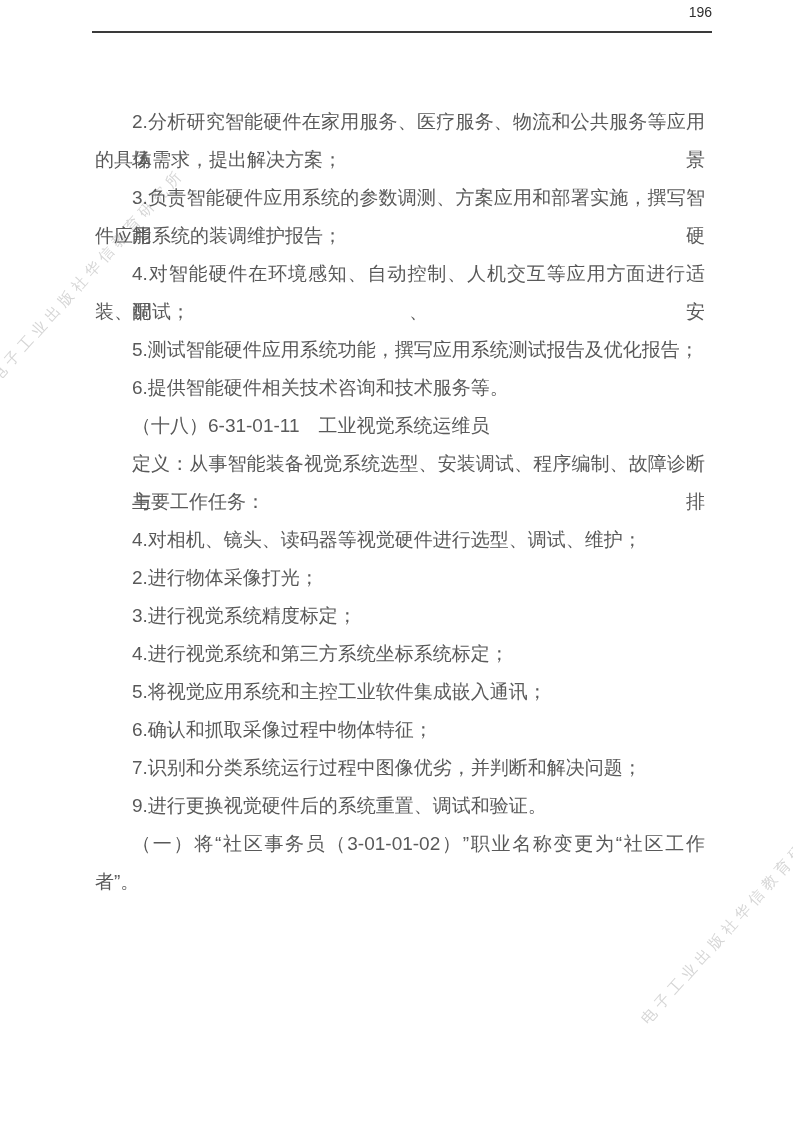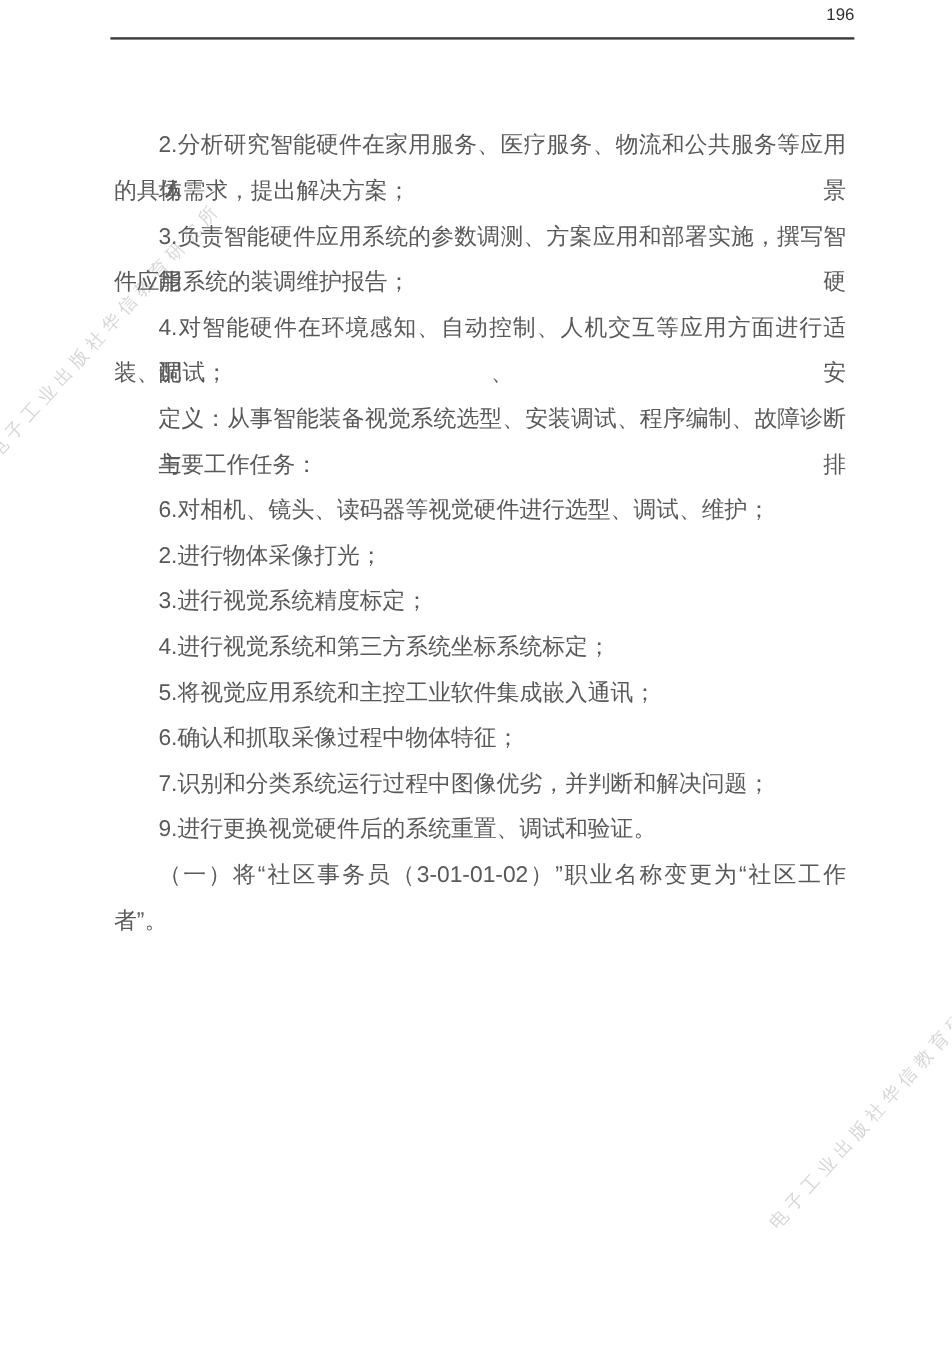--- a/index.html
+++ b/index.html
@@ -85,23 +85,26 @@
 
   <div class="watermark wm-right">电子工业出版社华信教育研究所</div>
 
   <div class="body-text">
       <div class="line indent just">2.分析研究智能硬件在家用服务、医疗服务、物流和公共服务等应用场景</div>
       <div class="line">的具体需求，提出解决方案；</div>
       <div class="line indent just">3.负责智能硬件应用系统的参数调测、方案应用和部署实施，撰写智能硬</div>
       <div class="line">件应用系统的装调维护报告；</div>
       <div class="line indent just">4.对智能硬件在环境感知、自动控制、人机交互等应用方面进行适配、安</div>
       <div class="line">装、调试；</div>
+      <div class="line indent">5.测试智能硬件应用系统功能，撰写应用系统测试报告及优化报告；</div>
+      <div class="line indent">6.提供智能硬件相关技术咨询和技术服务等。</div>
+      <div class="line indent">（十八）6-31-01-11　工业视觉系统运维员</div>
       <div class="line indent just">定义：从事智能装备视觉系统选型、安装调试、程序编制、故障诊断与排</div>
       <div class="line indent">主要工作任务：</div>
-      <div class="line indent">6.对相机、镜头、读码器等视觉硬件进行选型、调试、维护；</div>
+      <div class="line indent">4.对相机、镜头、读码器等视觉硬件进行选型、调试、维护；</div>
       <div class="line indent">2.进行物体采像打光；</div>
       <div class="line indent">3.进行视觉系统精度标定；</div>
       <div class="line indent">4.进行视觉系统和第三方系统坐标系统标定；</div>
       <div class="line indent">5.将视觉应用系统和主控工业软件集成嵌入通讯；</div>
       <div class="line indent">6.确认和抓取采像过程中物体特征；</div>
       <div class="line indent">7.识别和分类系统运行过程中图像优劣，并判断和解决问题；</div>
       <div class="line indent">9.进行更换视觉硬件后的系统重置、调试和验证。</div>
       <div class="line indent just">（一）将“社区事务员（3-01-01-02）”职业名称变更为“社区工作</div>
       <div class="line">者”。</div>
     </div>

